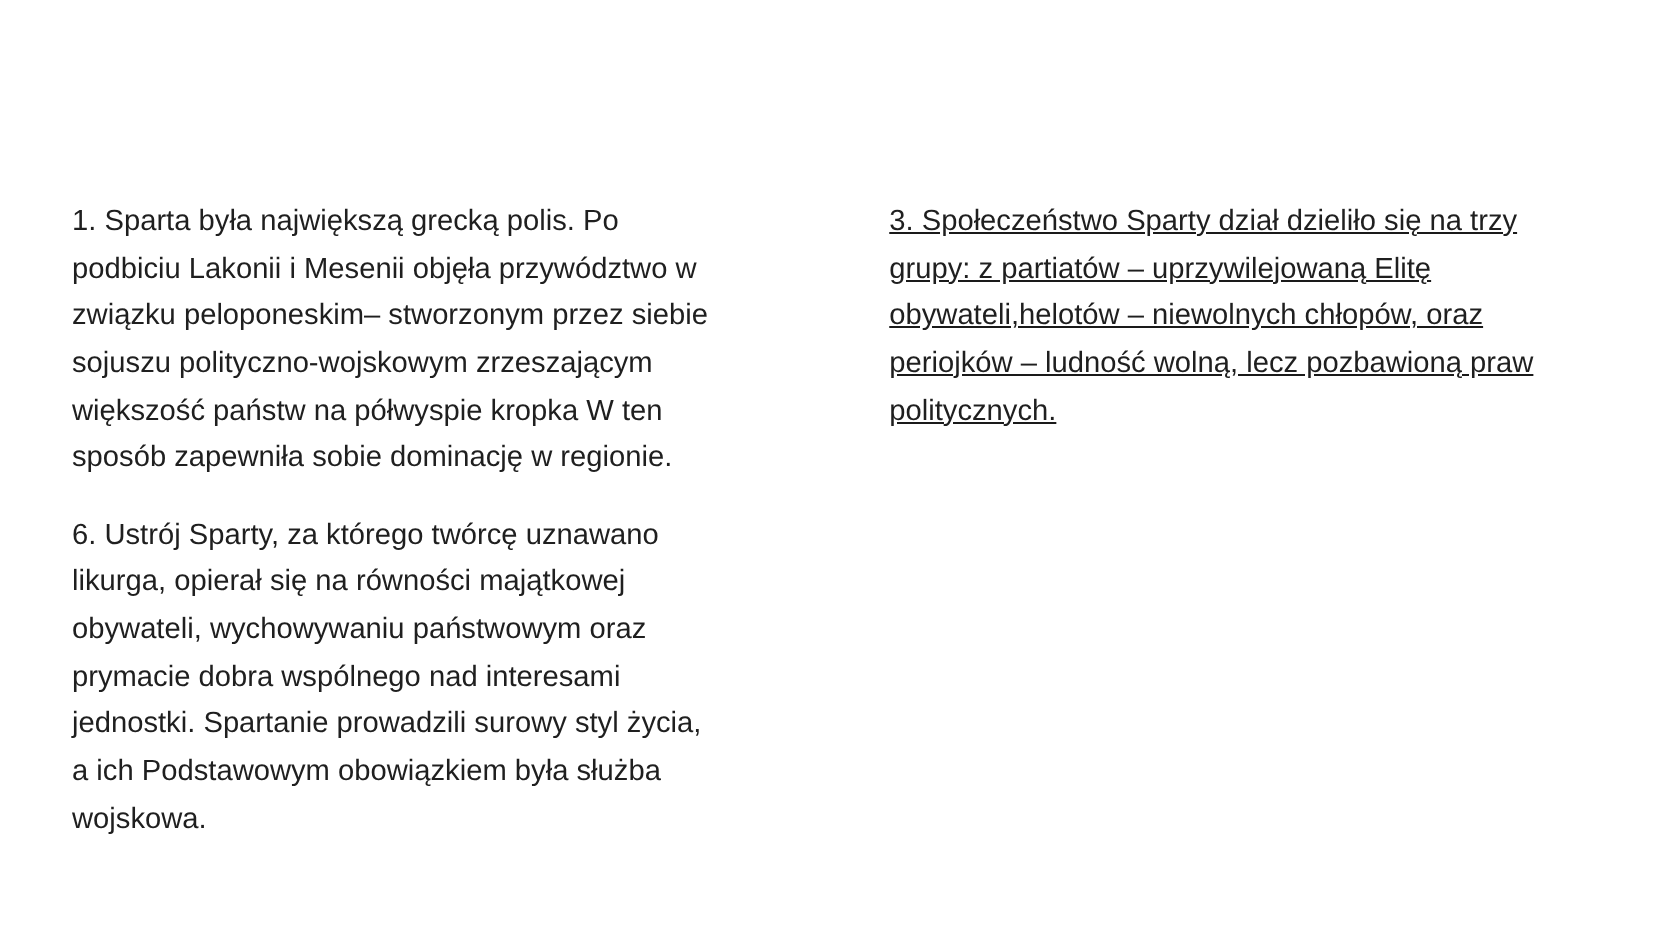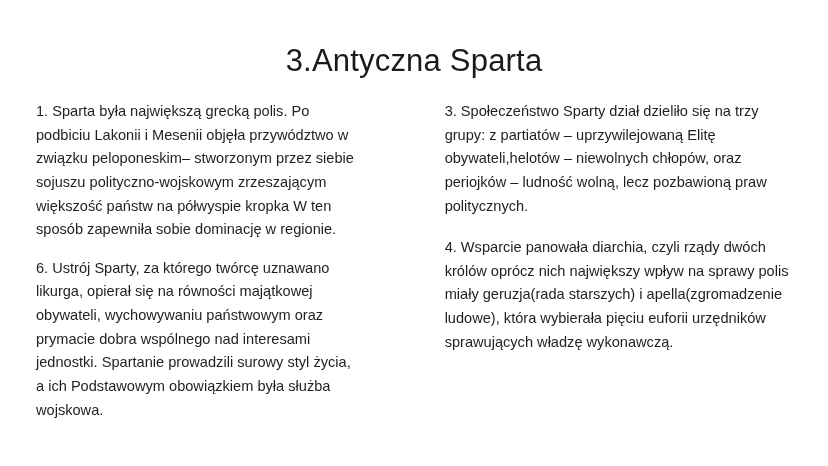--- a/index.html
+++ b/index.html
@@ -47,20 +47,21 @@
   }
   .col-left {
     width: 414px;
     padding-left: 36px;
     padding-right: 36px;
   }
   .col-right {
     width: 414px;
     padding-left: 22px;
     padding-right: 22px;
+    text-decoration: underline;
   }
   .para {
     font-size: 14.6px;
     line-height: 1.62;
     color: #1f1f1f;
     margin: 0 0 15px 0;
     text-align: left;
     font-weight: 400;
   }
   .para:last-child {
@@ -68,29 +69,27 @@
   }
   .col-right .para {
     margin-bottom: 18px;
   }
 </style>
 </head>
 <body>
 
 <div class="slide">
 
-  <div class="slide-title">3.Antyczna Sparta</div>
 
   <div class="columns">
 
     <div class="col col-left">
       <p class="para">1. Sparta była największą grecką polis. Po podbiciu Lakonii i Mesenii objęła przywództwo w związku peloponeskim– stworzonym przez siebie sojuszu polityczno-wojskowym zrzeszającym większość państw na półwyspie kropka W ten sposób zapewniła sobie dominację w regionie.</p>
       <p class="para">6. Ustrój Sparty, za którego twórcę uznawano likurga, opierał się na równości majątkowej obywateli, wychowywaniu państwowym oraz prymacie dobra wspólnego nad interesami jednostki. Spartanie prowadzili surowy styl życia, a ich Podstawowym obowiązkiem była służba wojskowa.</p>
     </div>
 
     <div class="col col-right">
       <p class="para">3. Społeczeństwo Sparty dział dzieliło się na trzy grupy: z partiatów – uprzywilejowaną Elitę obywateli,helotów – niewolnych chłopów, oraz periojków – ludność wolną, lecz pozbawioną praw politycznych.</p>
-      <p class="para">4. Wsparcie panowała diarchia, czyli rządy dwóch królów oprócz nich największy wpływ na sprawy polis miały geruzja(rada starszych) i apella(zgromadzenie ludowe), która wybierała pięciu euforii urzędników sprawujących władzę wykonawczą.</p>
     </div>
 
   </div>
 
 </div>
 
 </body></html>

